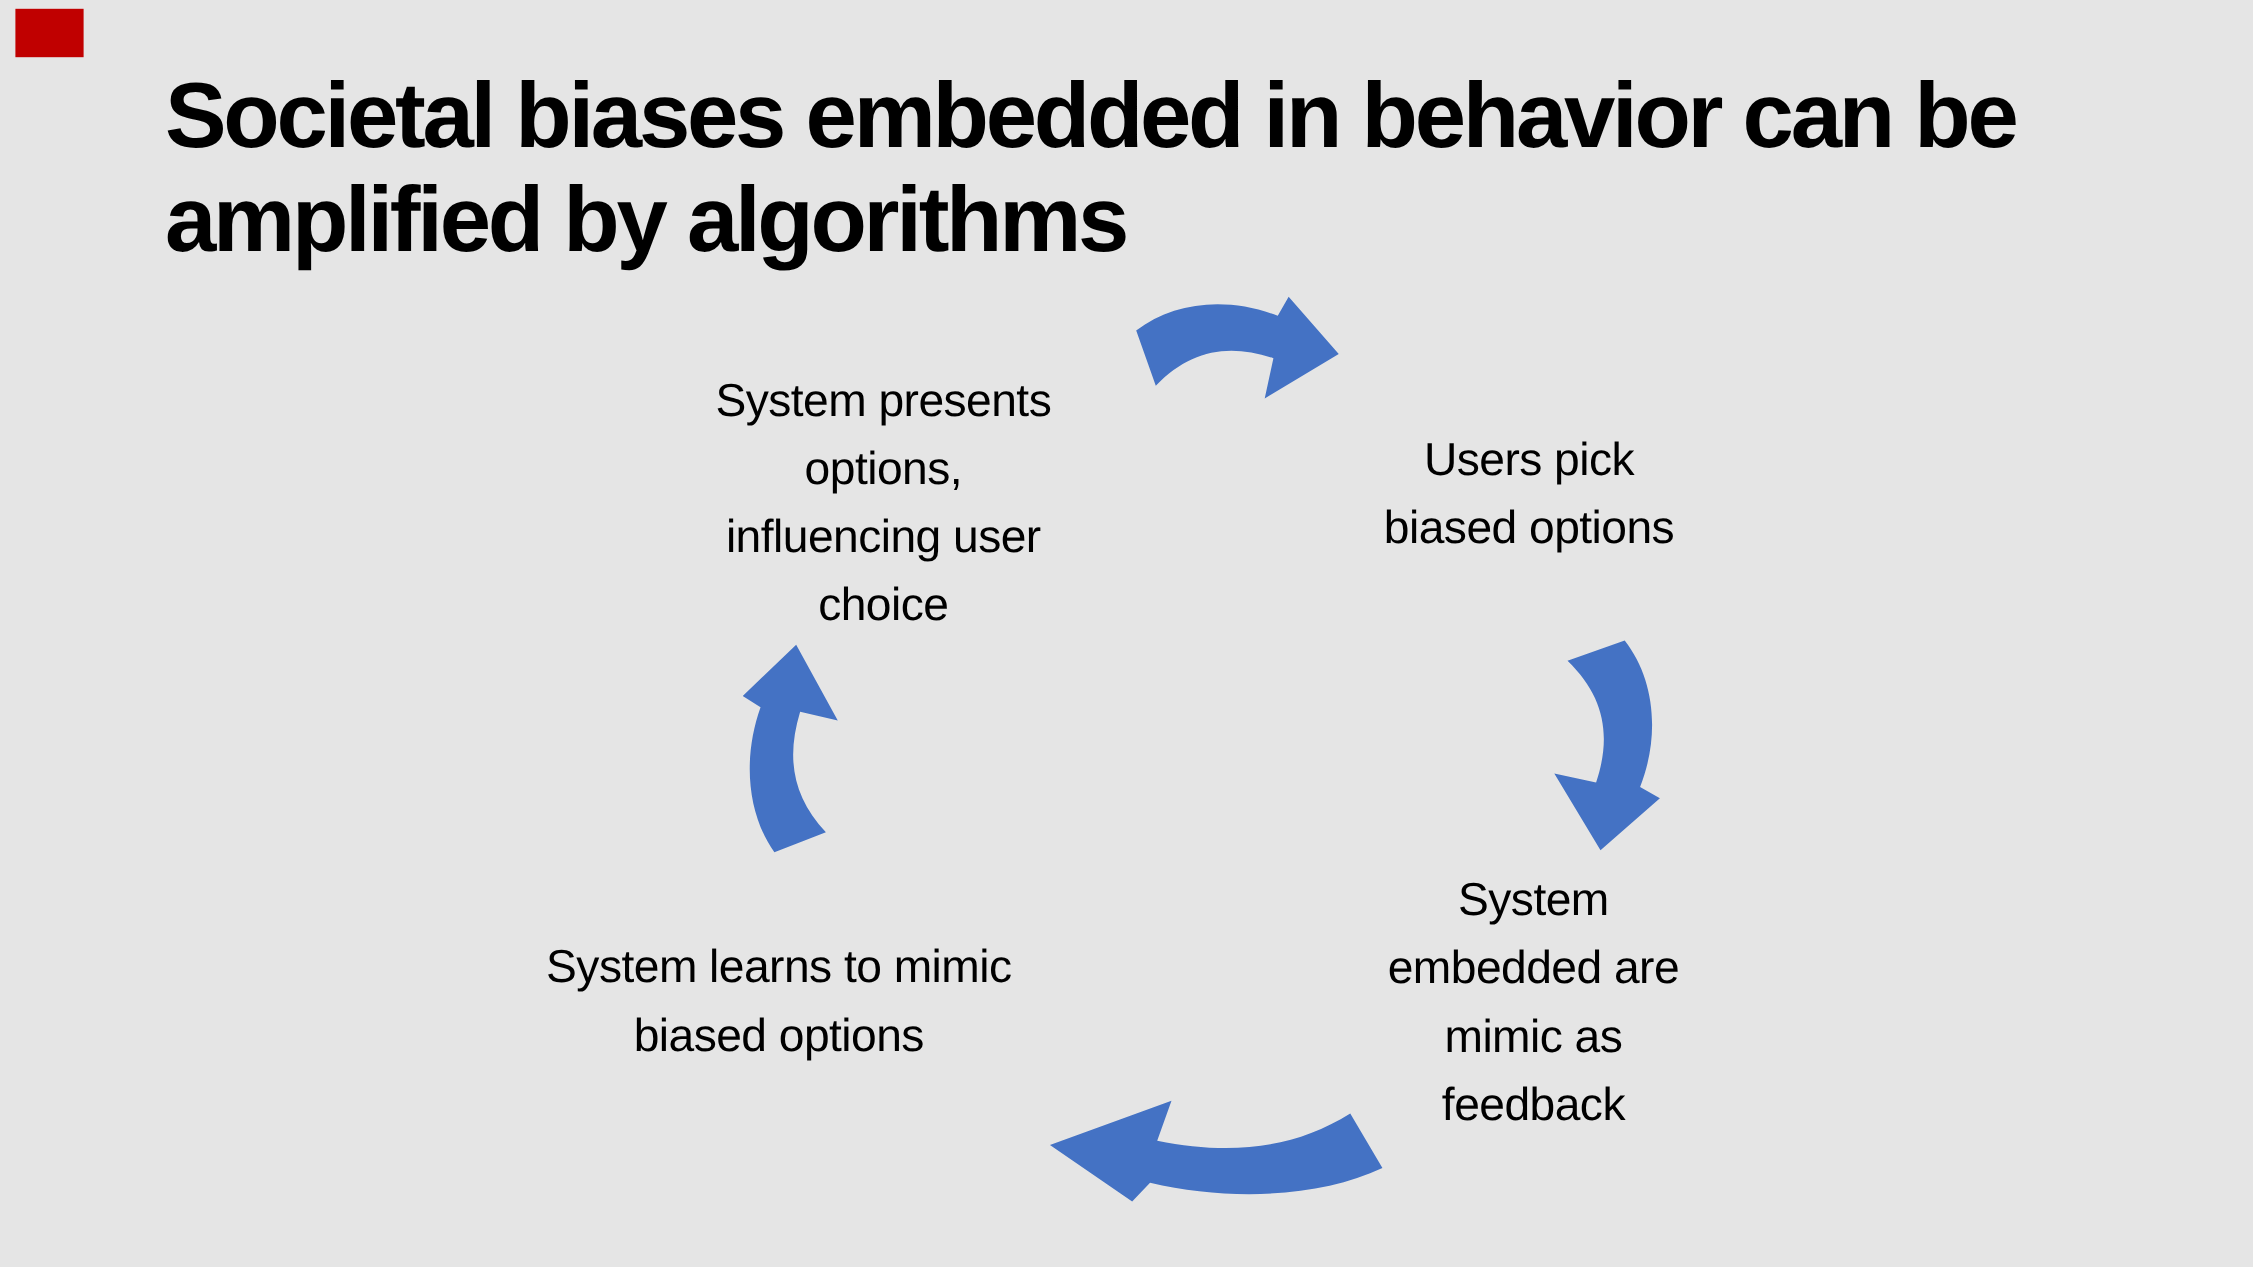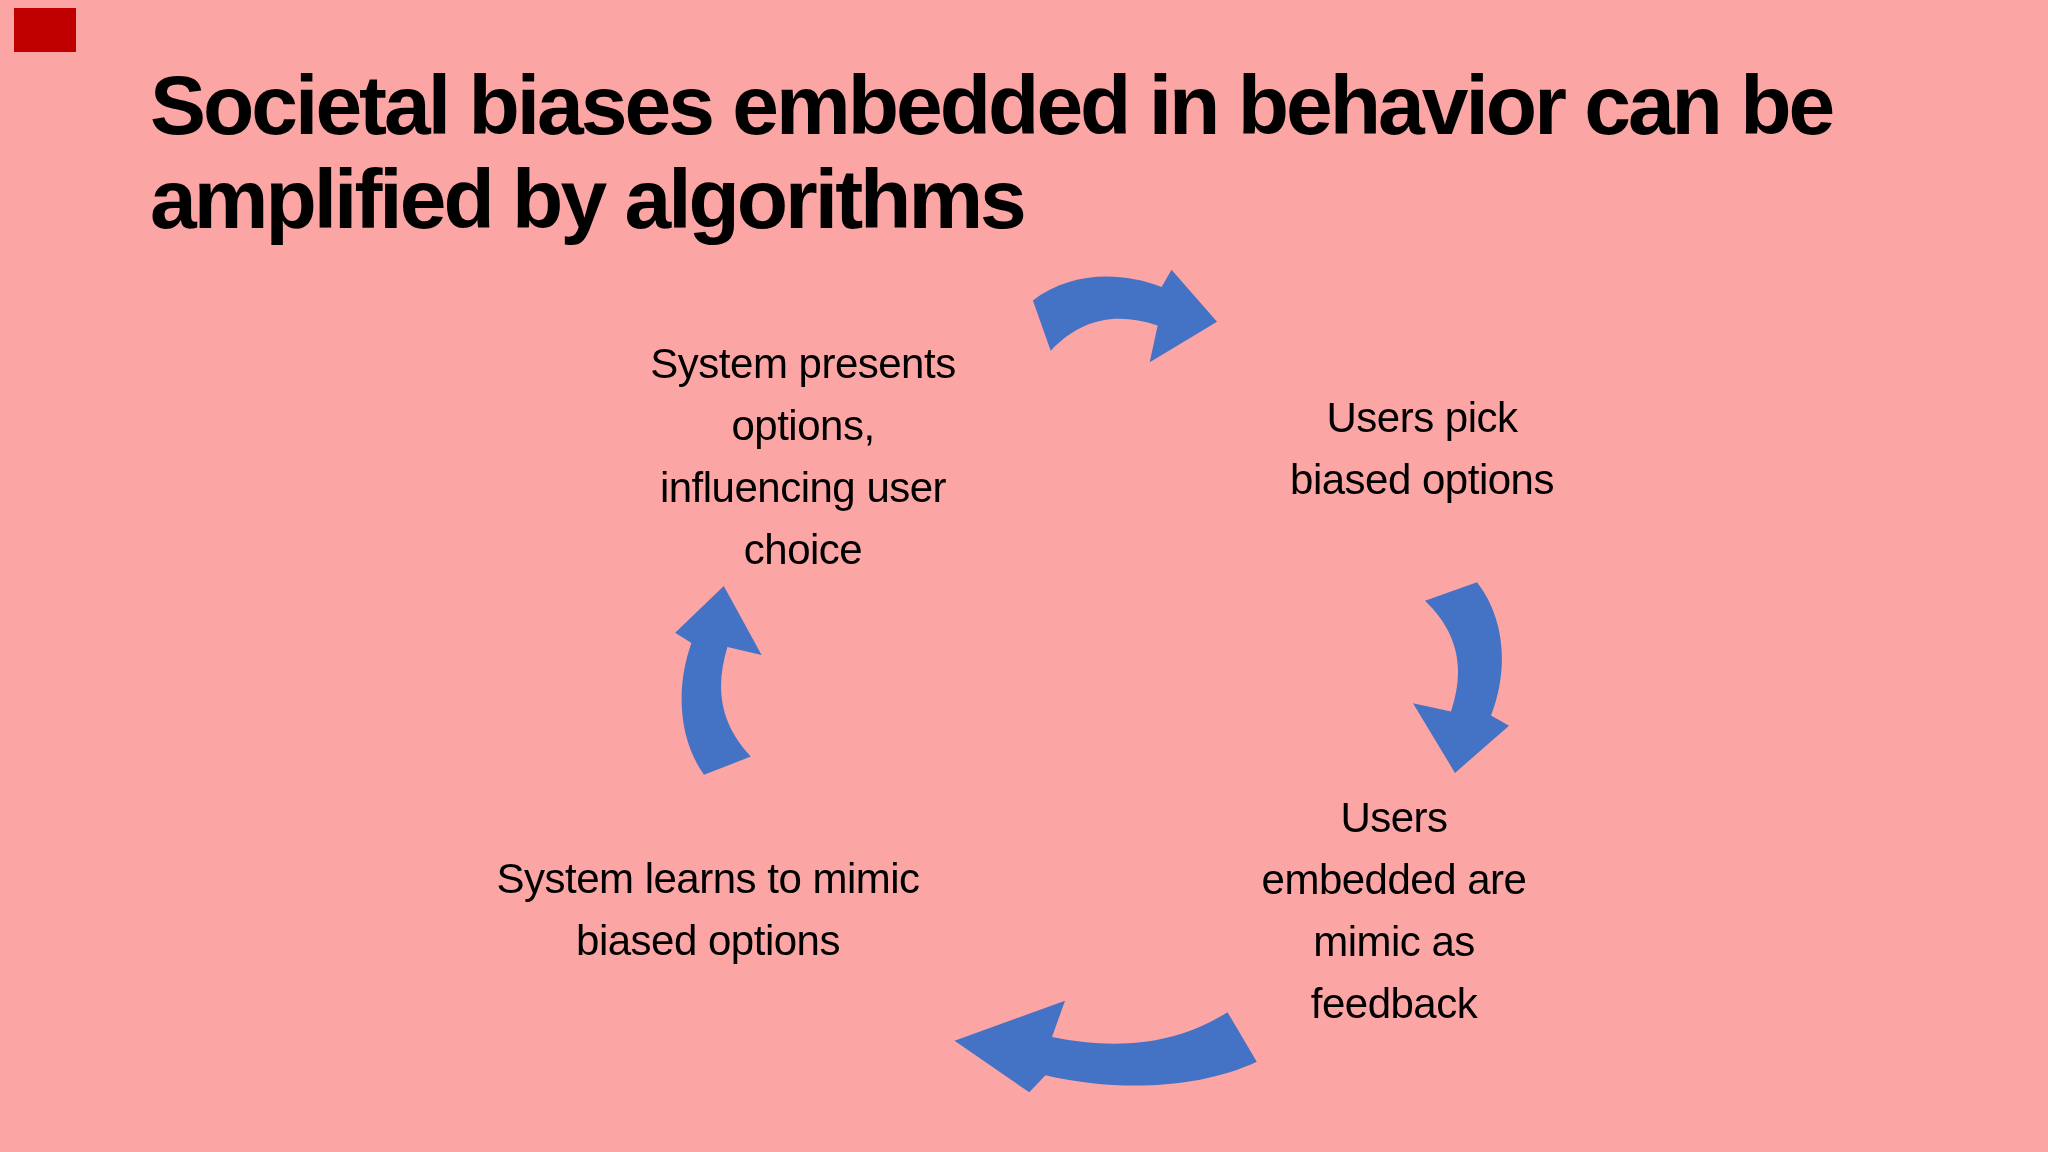--- a/index.html
+++ b/index.html
@@ -5,21 +5,21 @@
   html, body {
     margin: 0;
     padding: 0;
     background: #ffffff;
   }
   #stage {
     position: relative;
     width: 2048px;
     height: 1152px;
     overflow: hidden;
-    background: #fca5a5;
+    background: #e5e5e5;
     font-family: "Liberation Sans", sans-serif;
     color: #000000;
   }
   .red-marker {
     position: absolute;
     left: 14px;
     top: 8px;
     width: 62px;
     height: 44px;
   }
@@ -52,21 +52,21 @@
   .arrow svg {
     display: block;
     width: 100%;
     height: 100%;
   }
   #arrow-top    { left: 1023px; top: 262px;  width: 198px; height: 106px; }
   #arrow-right  { left: 1407px; top: 572px;  width: 110px; height: 205px; }
   #arrow-bottom { left: 948px;  top: 995px;  width: 325px; height: 105px; }
   #arrow-left   { left: 668px;  top: 582px;  width: 99px;  height: 203px; }
   #node-system-presents { left: 803px;  top: 333px; }
-  #node-users-pick      { left: 1390px; top: 387px; margin-left: 32px; }
+  #node-users-pick      { left: 1390px; top: 387px; }
   #node-biased-feedback { left: 1394px; top: 787px; }
   #node-system-learns   { left: 708px;  top: 848px; }
 </style>
 </head>
 <body>
 
 <div id="stage">
 
   <div class="red-marker" style="background: rgb(192, 0, 0);"></div>
 
@@ -78,21 +78,21 @@
       <div class="tl">influencing user</div>
       <div class="tl">choice</div>
     </div>
 
   <div class="node" id="node-users-pick">
       <div class="tl">Users pick</div>
       <div class="tl">biased options</div>
     </div>
 
   <div class="node" id="node-biased-feedback">
-      <div class="tl">Users</div>
+      <div class="tl">System</div>
       <div class="tl">embedded are</div>
       <div class="tl">mimic as</div>
       <div class="tl">feedback</div>
     </div>
 
   <div class="node" id="node-system-learns">
       <div class="tl">System learns to mimic</div>
       <div class="tl">biased options</div>
     </div>
 

